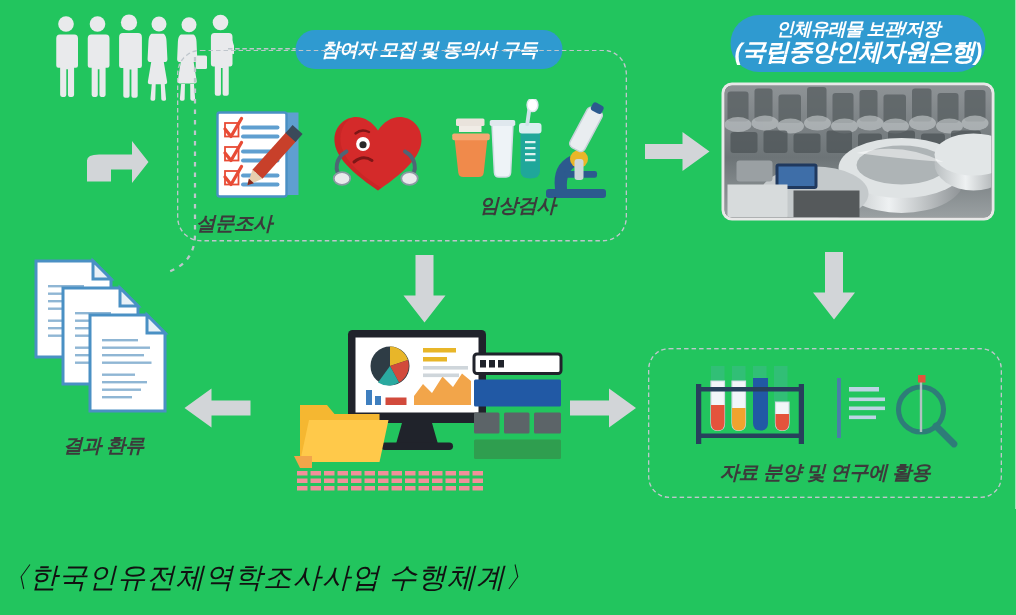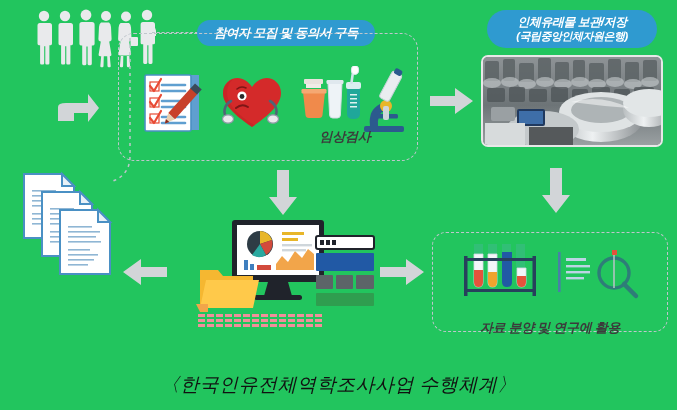--- a/index.html
+++ b/index.html
@@ -38,21 +38,21 @@
     left: 197px; top: 20px;
     width: 178px; height: 26px;
     font-size: 12.5px;
   }
   #banner-biobank {
     left: 487px; top: 10px;
     width: 170px; height: 38px;
     font-size: 12px;
   }
   #banner-biobank .sub {
-    font-size: 11px;
+    font-size: 16px;
     font-weight: bold;
   }
 
   
   .dashed-box {
     border: 1.5px dashed #bfc6cc;
     border-radius: 14px;
     box-sizing: border-box;
   }
   #recruit-box {
@@ -79,25 +79,24 @@
     letter-spacing: -0.3px;
     white-space: nowrap;
   }
   .lbl-13 { font-size: 13px; }
 
   #lbl-survey   { left: 112px; top: 140px; width: 88px; }
   #lbl-checkup  { left: 212px; top: 140px; width: 70px; }
   #lbl-clinical { left: 296px; top: 128px; width: 98px; }
   #lbl-feedback { left: 14px;  top: 288px; width: 110px; }
   #lbl-data     { left: 195px; top: 336px; width: 180px; }
-  #lbl-research { left: 450px; top: 319px; width: 200px; }
+  #lbl-research { left: 450px; top: 306px; width: 200px; }
 
   #caption {
     left: 0; top: 372px; width: 677px;
-    text-align: center;
     font-family: "Liberation Serif", "DejaVu Serif", serif;
     font-size: 19px;
     color: #111111;
     letter-spacing: 0.5px;
     white-space: nowrap;
   }
 
   
   .arrow { fill: #d2d5d8; }
 
@@ -244,20 +243,21 @@
       <rect x="76" y="48" width="22" height="4.5" rx="1.5" fill="#2c5a8e"></rect>
       <circle cx="86" cy="40" r="6" fill="#e8b629"></circle>
       <g transform="rotate(28 86 28)">
         <rect x="81" y="4" width="11" height="30" rx="3" fill="#e9edf0" stroke="#c8d2d9" stroke-width="1"></rect>
         <rect x="82.5" y="0" width="8" height="6" rx="2" fill="#2c5a8e"></rect>
       </g>
       <rect x="83" y="40" width="6" height="14" rx="2" fill="#cfd6db"></rect>
     </g>
   </svg>
 
+  <div class="abs lbl lbl-13" id="lbl-survey">설문조사</div>
   <div class="abs lbl lbl-13" id="lbl-clinical">임상검사</div>
 
   <div class="abs" id="biobank-photo">
     <svg width="178" height="88" viewBox="0 0 178 88" preserveAspectRatio="none">
       <defs>
         <linearGradient id="pg" x1="0" y1="0" x2="0" y2="1">
           <stop offset="0%" stop-color="#8e9396"></stop>
           <stop offset="55%" stop-color="#6d7477"></stop>
           <stop offset="100%" stop-color="#9aa0a2"></stop>
         </linearGradient>
@@ -384,20 +384,21 @@
         <rect x="56" y="66" width="28" height="1.6"></rect>
           <rect x="56" y="71" width="33" height="1.6"></rect>
         <rect x="56" y="79" width="22" height="1.6"></rect>
           <rect x="56" y="84" width="30" height="1.6"></rect>
         <rect x="56" y="89" width="26" height="1.6"></rect>
           <rect x="56" y="94" width="20" height="1.6"></rect>
       </g>
     </g>
   </svg>
 
+  <div class="abs lbl lbl-13" id="lbl-feedback">결과 환류</div>
 
   <svg class="abs" style="left:196px; top:218px;" width="180" height="112">
 
     <rect x="36" y="2" width="92" height="62" rx="3" fill="#20232b"></rect>
     <rect x="41" y="7" width="82" height="50" fill="#ffffff"></rect>
 
     <circle cx="64" cy="26" r="13" fill="#2e3c45"></circle>
     <path d="M64 26 L64 13 A13 13 0 0 1 76 22 Z" fill="#e8b629"></path>
     <path d="M64 26 L76 22 A13 13 0 0 1 70 37 Z" fill="#d24a3c"></path>
     <path d="M64 26 L70 37 A13 13 0 0 1 56 37 Z" fill="#2aa9a0"></path>

